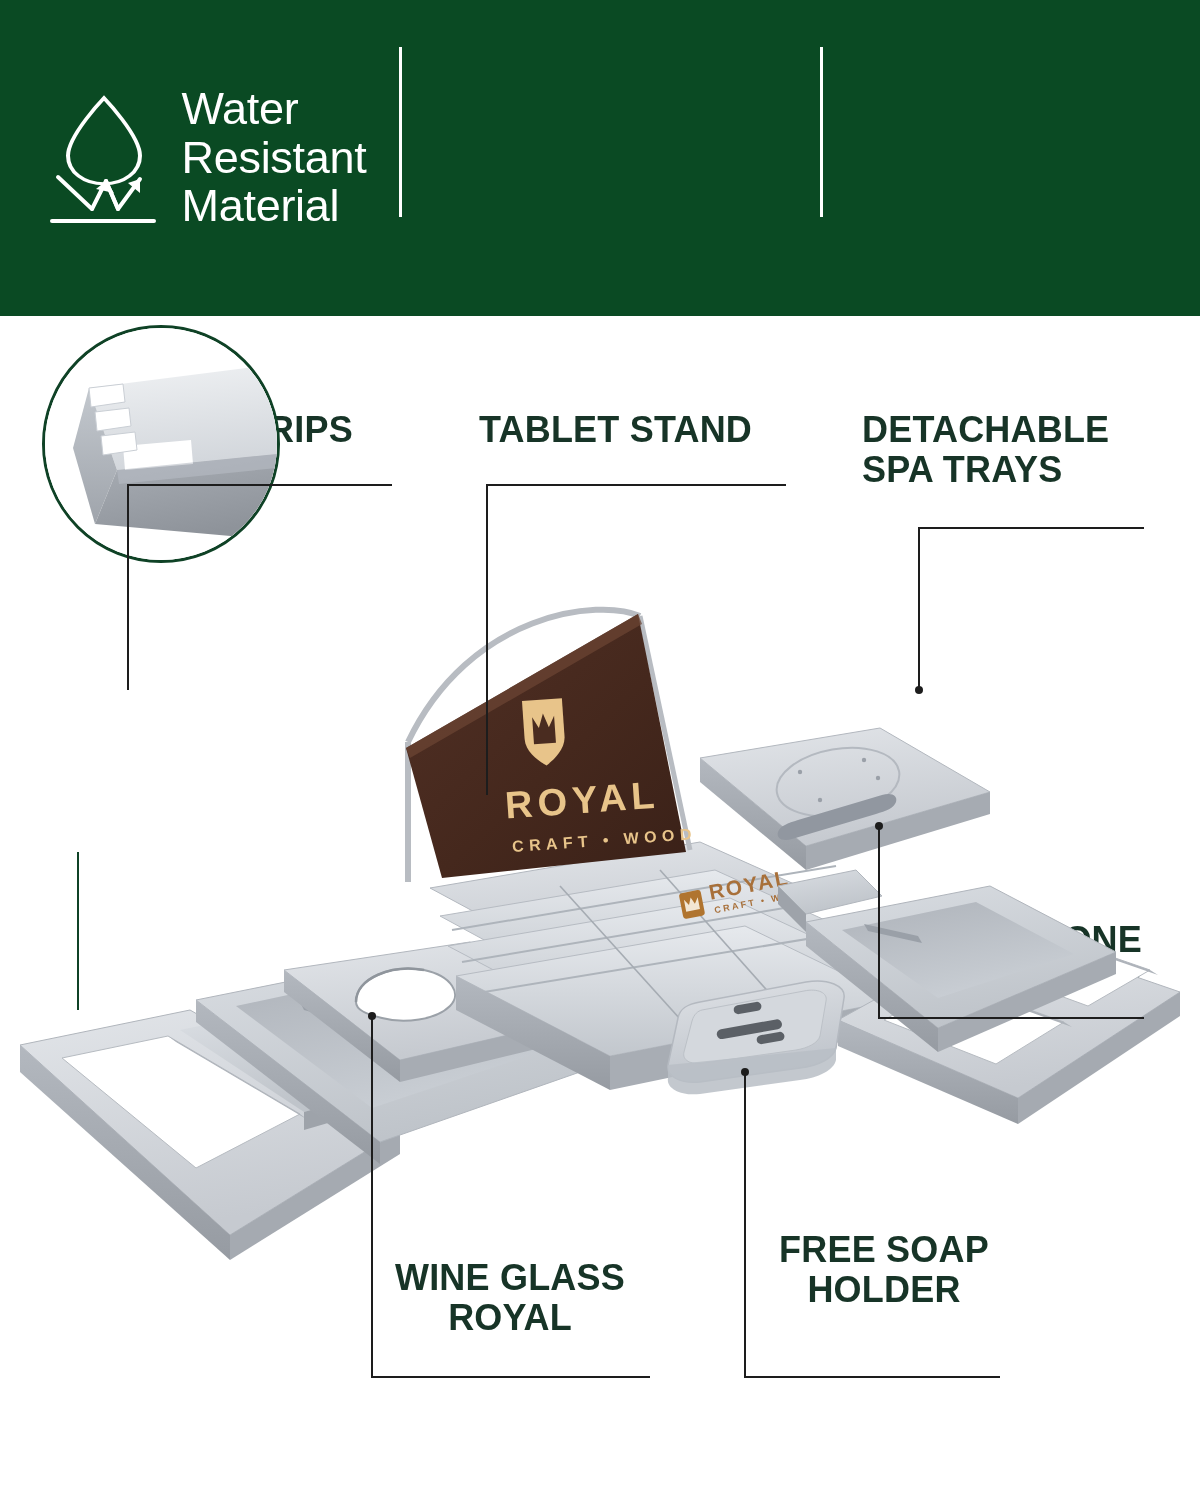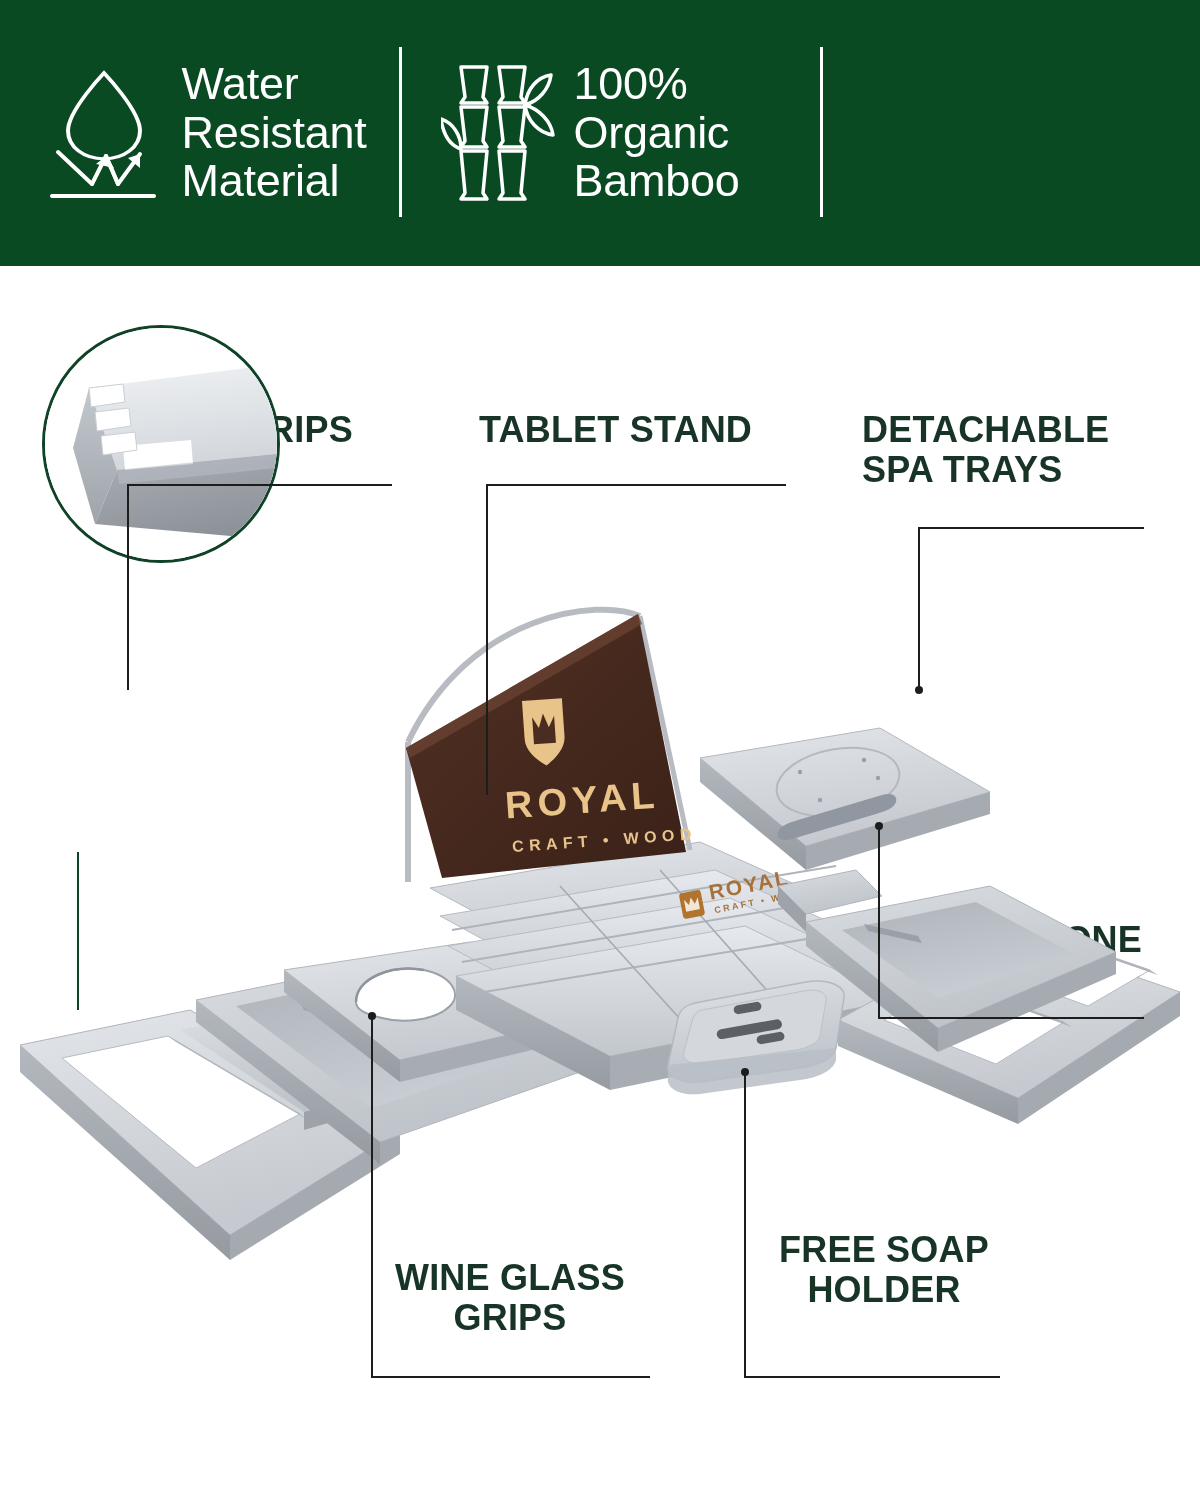--- a/index.html
+++ b/index.html
@@ -7,21 +7,21 @@
     width: 1200px; height: 1500px;
     background: #ffffff;
     font-family: "Liberation Sans", sans-serif;
     overflow: hidden;
   }
   #page { position: relative; width: 1200px; height: 1500px; background: #fff; }
 
   
   .banner {
     position: absolute; left: 0; top: 0;
-    width: 1200px; height: 266px;
+    width: 1200px; height: 316px;
     background: #0a4a23;
     display: flex; align-items: center;
   }
   .banner-col {
     flex: 1 1 0; height: 100%;
     display: flex; align-items: center; justify-content: center;
     gap: 18px; position: relative;
   }
   .banner-col.c1 { flex: 0 0 400px; padding-left: 10px; }
   .banner-col.c2 { flex: 0 0 420px; }
@@ -97,48 +97,30 @@
       <div class="banner-text">Water
 Resistant
 Material</div>
     </div>
 
     <div class="vdiv d1"></div>
 
 
     <div class="vdiv d2"></div>
 
-    <div class="banner-col c3">
-      <svg class="banner-icon" width="115" height="160" viewBox="0 0 115 160">
-        <g fill="none" stroke="#ffffff" stroke-width="3.5" stroke-linejoin="round">
-          <path d="M20 14 L46 14 L42 44 L46 50 L20 50 L24 44 Z"></path>
-          <path d="M20 54 L46 54 L42 88 L46 94 L20 94 L24 88 Z"></path>
-          <path d="M20 98 L46 98 L42 140 L46 146 L20 146 L24 140 Z"></path>
-          <path d="M58 14 L84 14 L80 44 L84 50 L58 50 L62 44 Z"></path>
-          <path d="M58 54 L84 54 L80 88 L84 94 L58 94 L62 88 Z"></path>
-          <path d="M58 98 L84 98 L80 140 L84 146 L58 146 L62 140 Z"></path>
-          <path d="M84 52 C98 48 108 36 110 22 C96 24 86 36 84 52 Z"></path>
-          <path d="M84 52 C98 56 110 68 112 82 C98 80 86 68 84 52 Z"></path>
-          <path d="M20 96 C8 92 2 80 0 66 C12 70 20 82 20 96 Z"></path>
-        </g>
-      </svg>
-      <div class="banner-text">100%
-Organic
-Bamboo</div>
-    </div>
   </div>
 
   <div class="callout lbl-silicone">SILICONE GRIPS</div>
   <div class="callout lbl-tablet">TABLET STAND</div>
   <div class="callout lbl-detachable">DETACHABLE
 SPA TRAYS</div>
   <div class="callout lbl-phone">PHONE
 HOLDER</div>
   <div class="callout lbl-wine">WINE GLASS
-GRIPS</div>
+ROYAL</div>
   <div class="callout lbl-soap">FREE SOAP
 HOLDER</div>
 
   <svg class="product" viewBox="0 0 1200 1000">
     <defs>
       <linearGradient id="gTop" x1="0" y1="0" x2="0.3" y2="1">
         <stop offset="0%" stop-color="#e2e5e9"></stop>
         <stop offset="100%" stop-color="#c6cad0"></stop>
       </linearGradient>
       <linearGradient id="gTop2" x1="0" y1="0" x2="0.4" y2="1">

